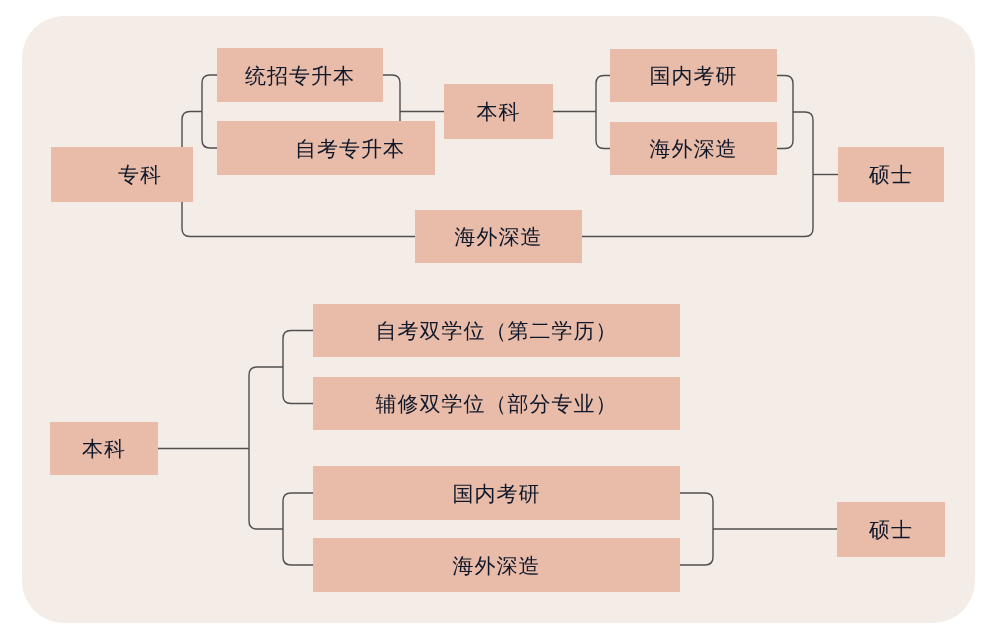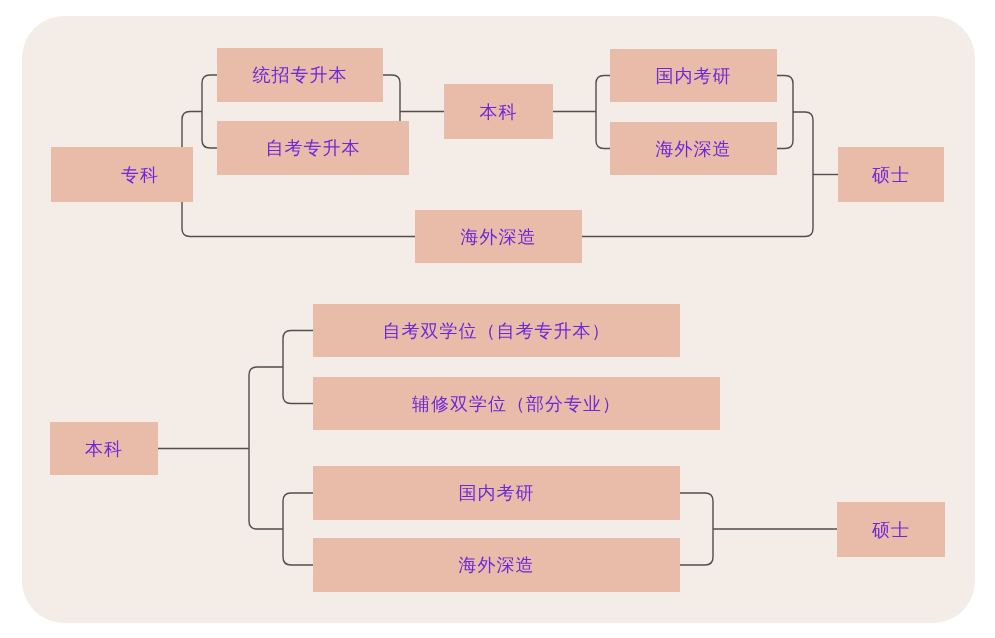--- a/index.html
+++ b/index.html
@@ -28,25 +28,25 @@
     position: absolute;
     left: 0;
     top: 0;
     width: 995px;
     height: 638px;
     pointer-events: none;
   }
   .node {
     position: absolute;
     background: #e8bca9;
-    color: #6d28d9;
+    color: #0f172a;
     display: flex;
     align-items: center;
     justify-content: center;
-    font-size: 18px;
+    font-size: 21px;
     line-height: 1;
     letter-spacing: 1px;
     white-space: nowrap;
   }
 </style>
 </head>
 <body>
 
 <div class="stage">
   <div class="canvas"></div>
@@ -69,26 +69,26 @@
       <path d="M283 367 H257 Q249 367 249 375 V521 Q249 529 257 529 H283"></path>
       <path d="M313 330.5 H291 Q283 330.5 283 338.5 V395.5 Q283 403.5 291 403.5 H313"></path>
       <path d="M313 493 H291 Q283 493 283 501 V557 Q283 565 291 565 H313"></path>
       <path d="M680 493 H705 Q713 493 713 501 V557 Q713 565 705 565 H680"></path>
       <path d="M713 529 H837"></path>
     </g>
   </svg>
 
   <div class="node" style="left:51px;  top:147px; width:106px; height:55px;padding-left:36px;">专科</div>
   <div class="node" style="left:217px; top:48px;  width:166px; height:54px;">统招专升本</div>
-  <div class="node" style="left:217px; top:121px; width:192px; height:54px;">自考专升本</div>
+  <div class="node" style="left:217px; top:121px; width:170px; height:54px;padding-left:48px;">自考专升本</div>
   <div class="node" style="left:444px; top:84px;  width:109px; height:55px;">本科</div>
   <div class="node" style="left:610px; top:49px;  width:167px; height:53px;">国内考研</div>
   <div class="node" style="left:610px; top:122px; width:167px; height:53px;">海外深造</div>
   <div class="node" style="left:838px; top:147px; width:106px; height:55px;">硕士</div>
   <div class="node" style="left:415px; top:210px; width:167px; height:53px;">海外深造</div>
 
   <div class="node" style="left:50px;  top:422px; width:108px; height:53px;">本科</div>
-  <div class="node" style="left:313px; top:304px; width:367px; height:53px;">自考双学位（自考专升本）</div>
-  <div class="node" style="left:313px; top:377px; width:407px; height:53px;">辅修双学位（部分专业）</div>
+  <div class="node" style="left:313px; top:304px; width:367px; height:53px;">自考双学位（第二学历）</div>
+  <div class="node" style="left:313px; top:377px; width:367px; height:53px;">辅修双学位（部分专业）</div>
   <div class="node" style="left:313px; top:466px; width:367px; height:54px;">国内考研</div>
   <div class="node" style="left:313px; top:538px; width:367px; height:54px;">海外深造</div>
   <div class="node" style="left:837px; top:502px; width:108px; height:55px;">硕士</div>
 </div>
 
 </body></html>

